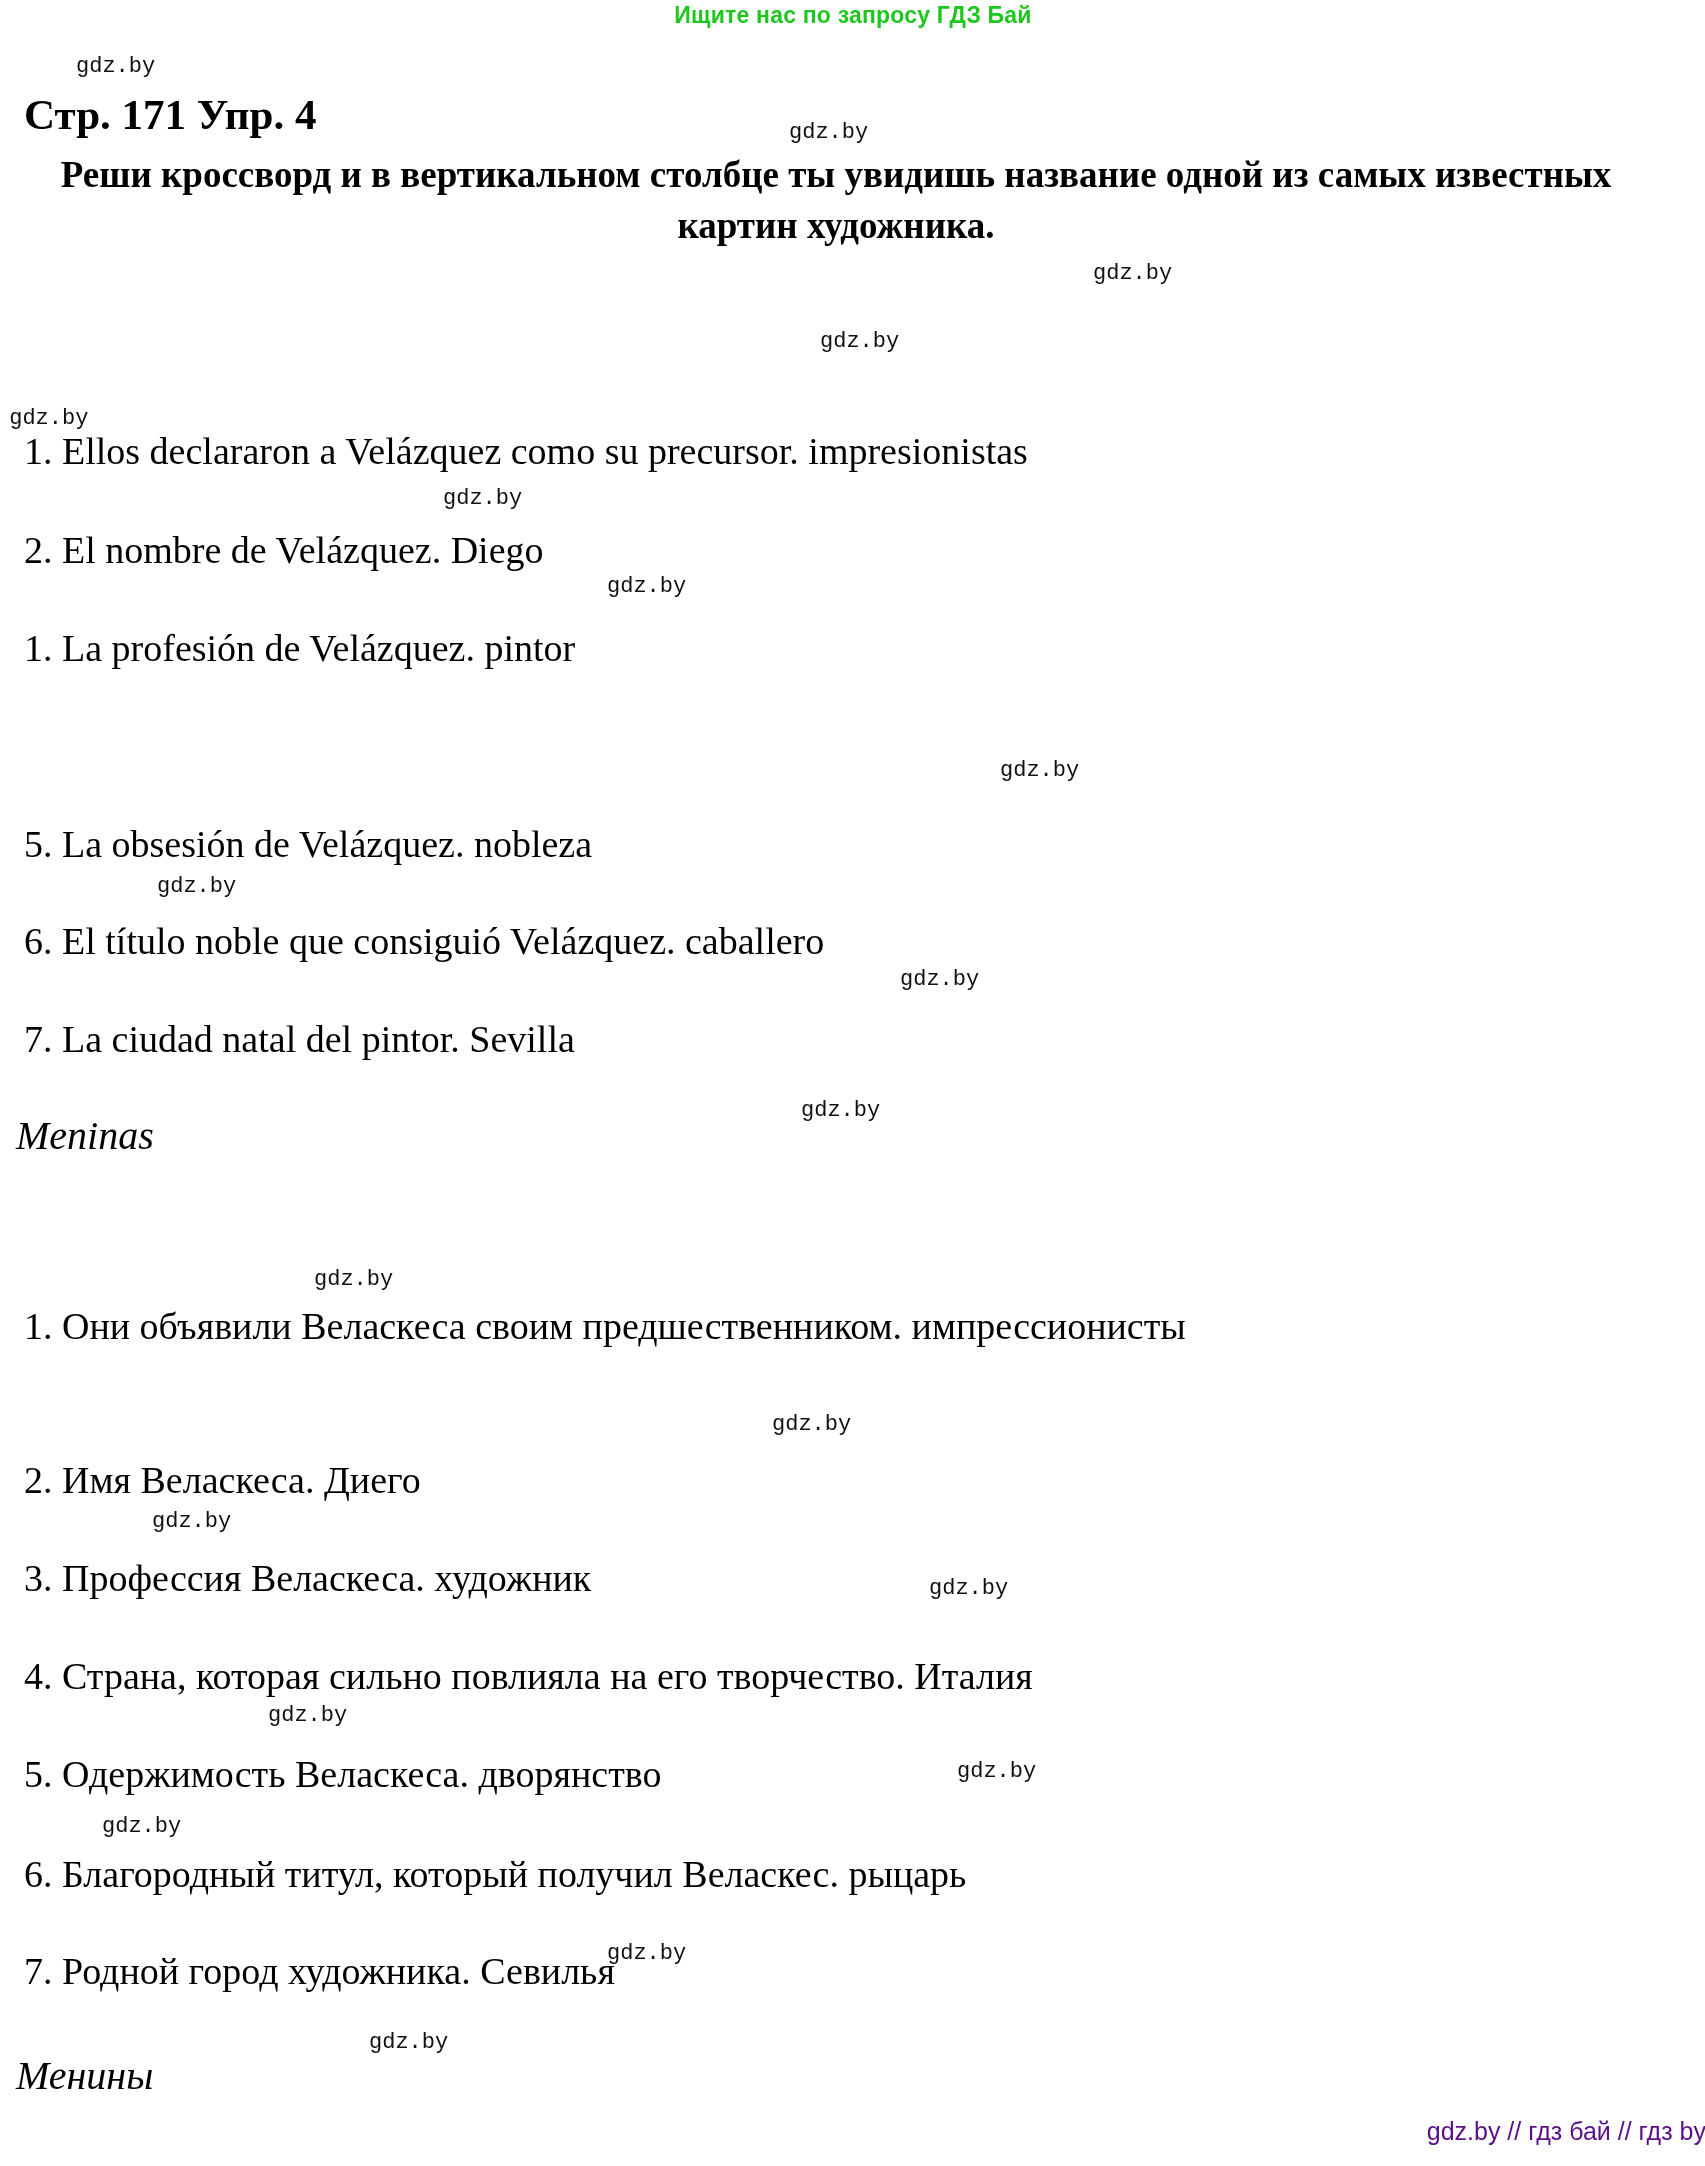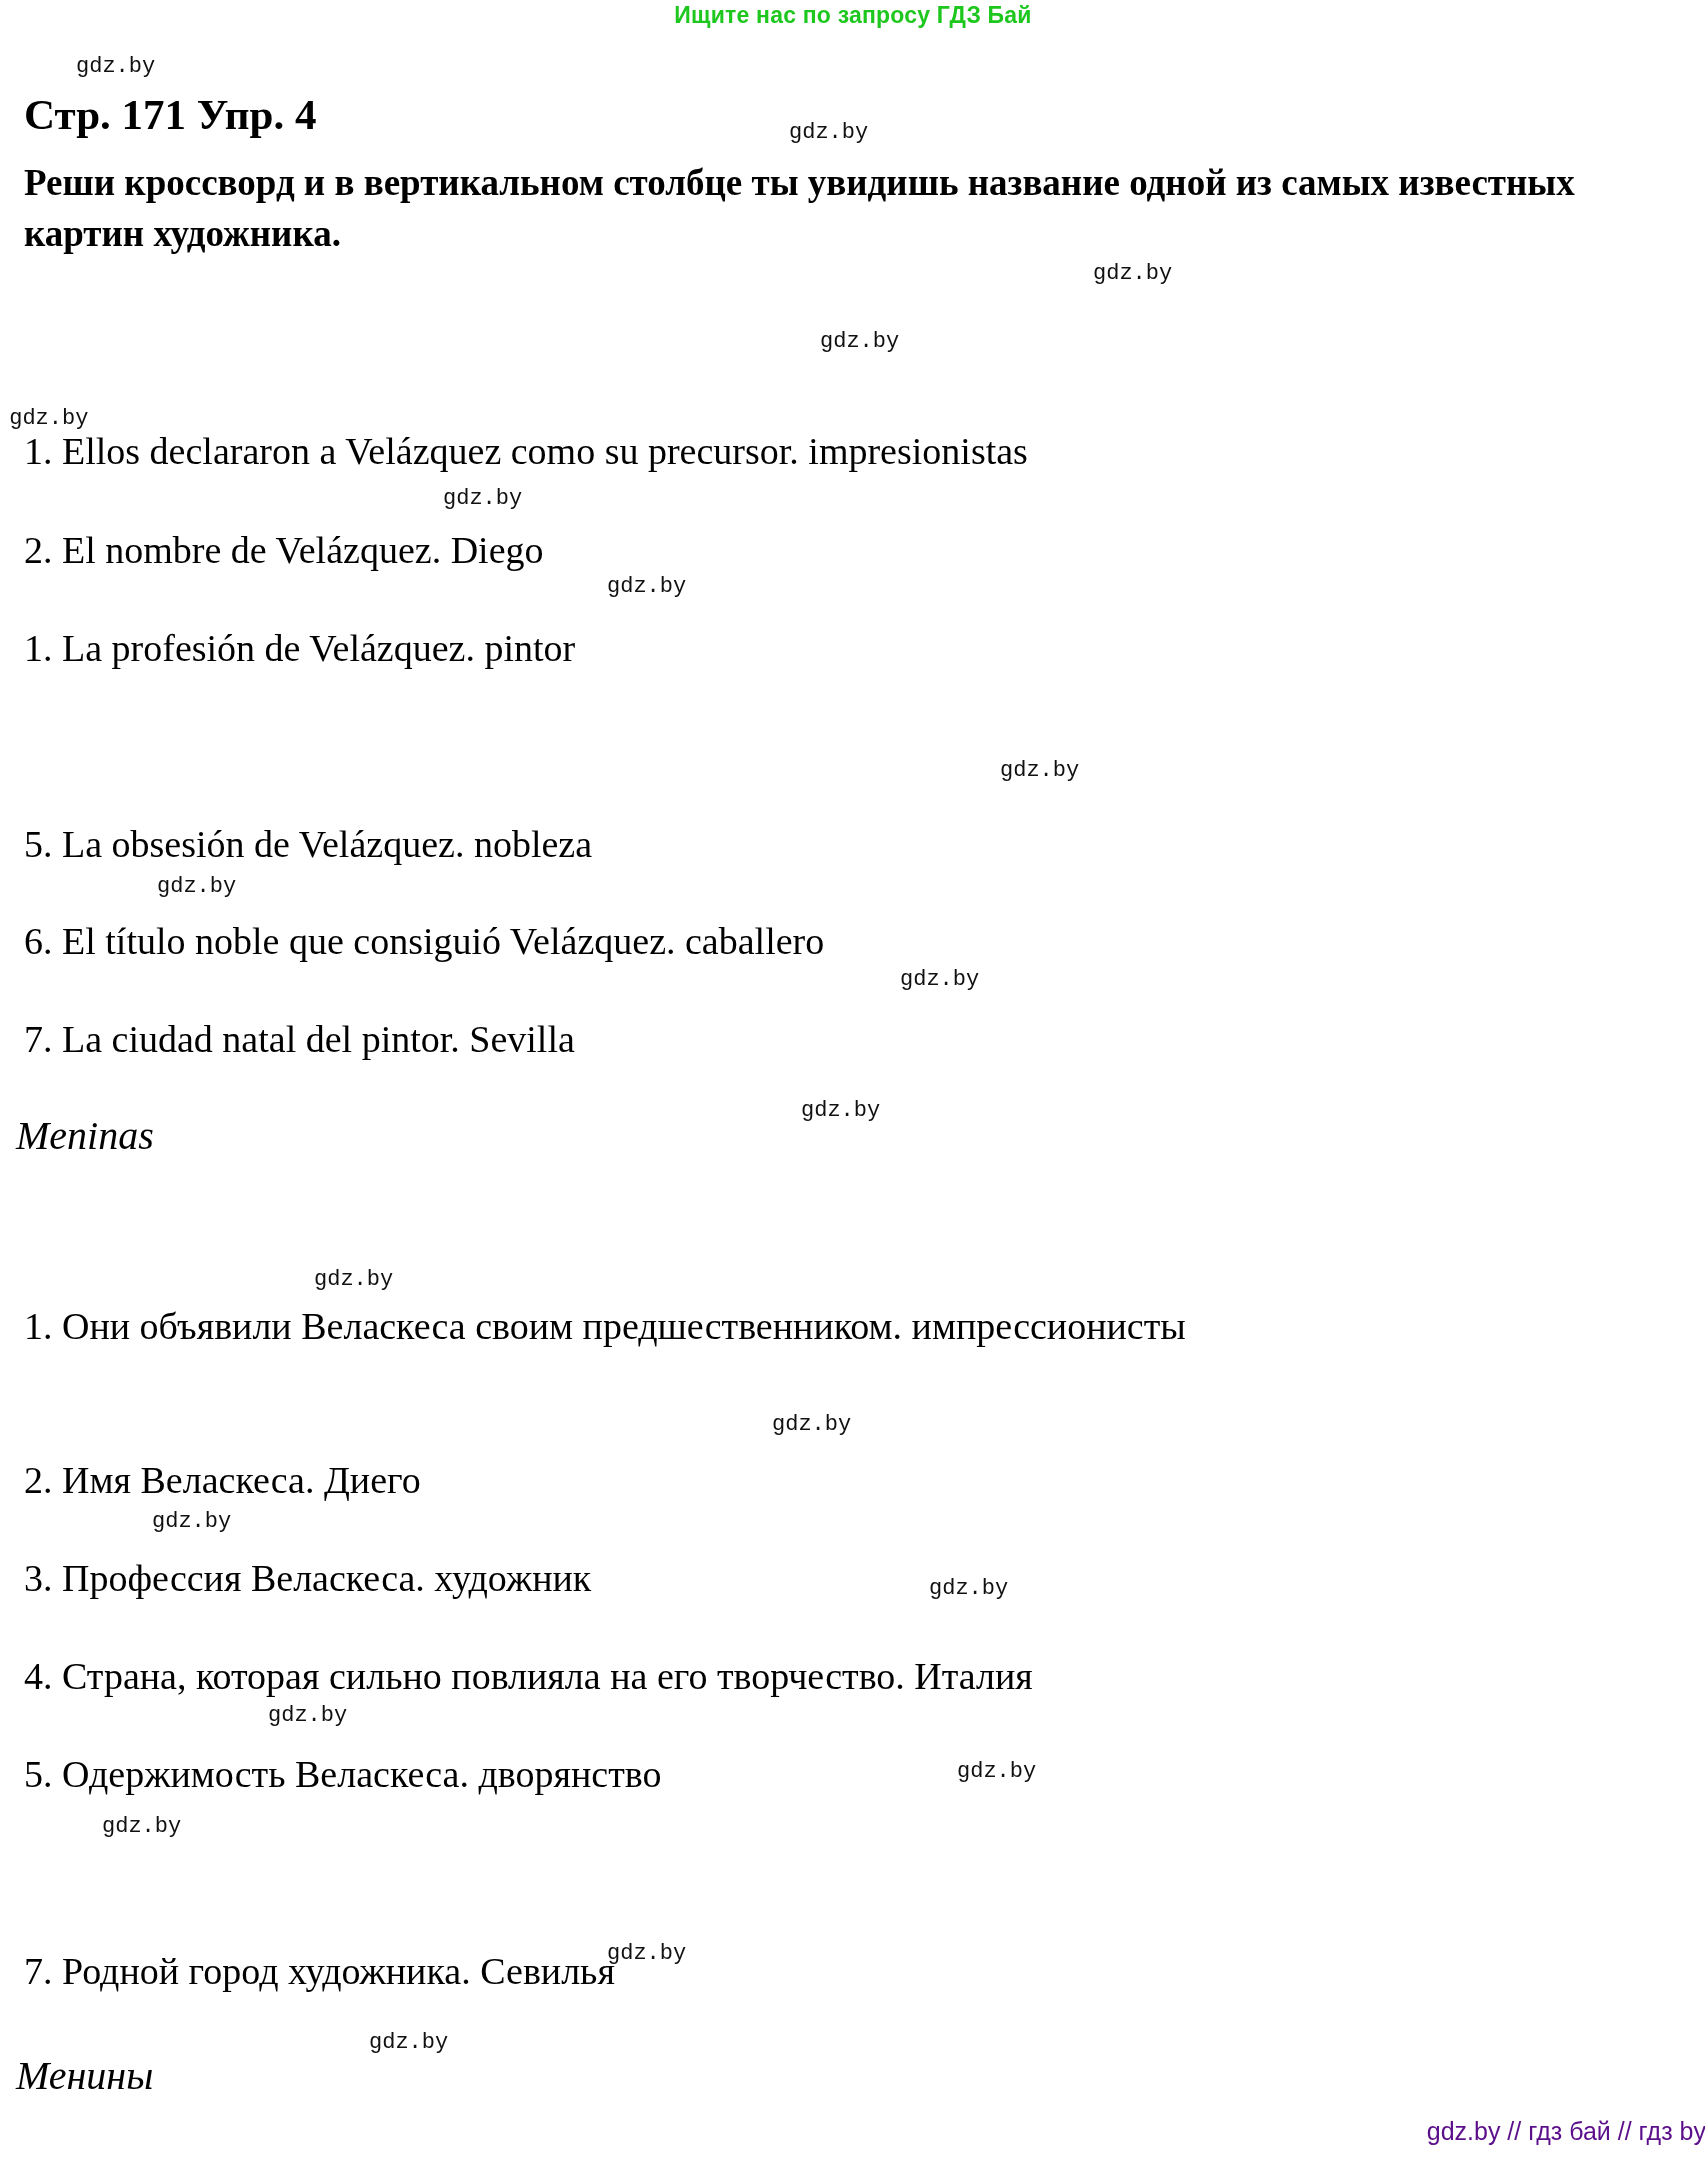--- a/index.html
+++ b/index.html
@@ -37,25 +37,26 @@
     position: absolute;
     left: 24px;
     top: 90px;
     font-size: 43px;
     font-weight: bold;
     white-space: nowrap;
   }
   .task-prompt {
     position: absolute;
     left: 24px;
-    top: 157px;
+    top: 149px;
     width: 1624px;
     font-size: 37px;
     font-weight: bold;
     line-height: 1.38;
+    text-align: center;
   }
 
   
   .clue {
     position: absolute;
     left: 24px;
     font-size: 38px;
     line-height: 1.32;
     white-space: nowrap;
   }
@@ -156,20 +157,21 @@
 
   <div class="clue" style="top:1651px;">4. Страна, которая сильно повлияла на его творчество. Италия</div>
 
   <div class="wm" style="left:268px; top:1703px;">gdz.by</div>
 
   <div class="clue" style="top:1749px;">5. Одержимость Веласкеса. дворянство</div>
 
   <div class="wm" style="left:957px; top:1759px;">gdz.by</div>
   <div class="wm" style="left:102px; top:1814px;">gdz.by</div>
 
+  <div class="clue" style="top:1849px;">6. Благородный титул, который получил Веласкес. рыцарь</div>
 
   <div class="clue" style="top:1946px;">7. Родной город художника. Севилья</div>
 
   <div class="wm" style="left:607px; top:1941px;">gdz.by</div>
   <div class="wm" style="left:369px; top:2030px;">gdz.by</div>
 
   <div class="answer-word" style="top:2052px;">Менины</div>
 
   <div class="footer-links">gdz.by  //  гдз бай  //  гдз by</div>
 

